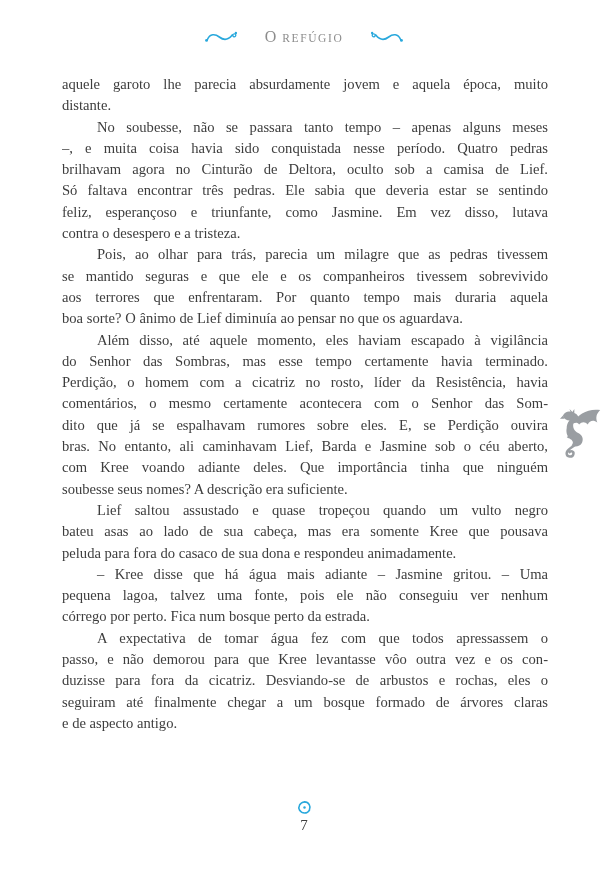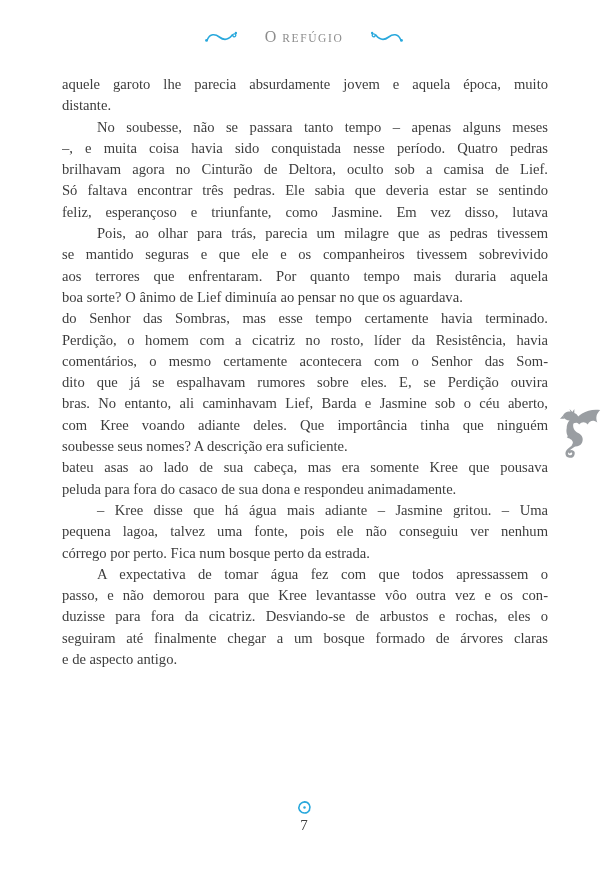--- a/index.html
+++ b/index.html
@@ -102,37 +102,40 @@
       <div class="paragraph">
         <div class="line">aquele garoto lhe parecia absurdamente jovem e aquela época, muito</div>
         <div class="line last">distante.</div>
       </div>
       <div class="paragraph">
         <div class="line indent">No soubesse, não se passara tanto tempo – apenas alguns meses</div>
         <div class="line">–, e muita coisa havia sido conquistada nesse período. Quatro pedras</div>
         <div class="line">brilhavam agora no Cinturão de Deltora, oculto sob a camisa de Lief.</div>
         <div class="line">Só faltava encontrar três pedras. Ele sabia que deveria estar se sentindo</div>
         <div class="line">feliz, esperançoso e triunfante, como Jasmine. Em vez disso, lutava</div>
+        <div class="line last">contra o desespero e a tristeza.</div>
       </div>
       <div class="paragraph">
         <div class="line indent">Pois, ao olhar para trás, parecia um milagre que as pedras tivessem</div>
         <div class="line">se mantido seguras e que ele e os companheiros tivessem sobrevivido</div>
         <div class="line">aos terrores que enfrentaram. Por quanto tempo mais duraria aquela</div>
         <div class="line last">boa sorte? O ânimo de Lief diminuía ao pensar no que os aguardava.</div>
       </div>
       <div class="paragraph">
+        <div class="line indent">Além disso, até aquele momento, eles haviam escapado à vigilância</div>
         <div class="line">do Senhor das Sombras, mas esse tempo certamente havia terminado.</div>
         <div class="line">Perdição, o homem com a cicatriz no rosto, líder da Resistência, havia</div>
         <div class="line">comentários, o mesmo certamente acontecera com o Senhor das Som-</div>
         <div class="line">dito que já se espalhavam rumores sobre eles. E, se Perdição ouvira</div>
         <div class="line">bras. No entanto, ali caminhavam Lief, Barda e Jasmine sob o céu aberto,</div>
         <div class="line">com Kree voando adiante deles. Que importância tinha que ninguém</div>
         <div class="line last">soubesse seus nomes? A descrição era suficiente.</div>
       </div>
       <div class="paragraph">
+        <div class="line indent">Lief saltou assustado e quase tropeçou quando um vulto negro</div>
         <div class="line">bateu asas ao lado de sua cabeça, mas era somente Kree que pousava</div>
         <div class="line last">peluda para fora do casaco de sua dona e respondeu animadamente.</div>
       </div>
       <div class="paragraph">
         <div class="line indent">– Kree disse que há água mais adiante – Jasmine gritou. – Uma</div>
         <div class="line">pequena lagoa, talvez uma fonte, pois ele não conseguiu ver nenhum</div>
         <div class="line last">córrego por perto. Fica num bosque perto da estrada.</div>
       </div>
       <div class="paragraph">
         <div class="line indent">A expectativa de tomar água fez com que todos apressassem o</div>

